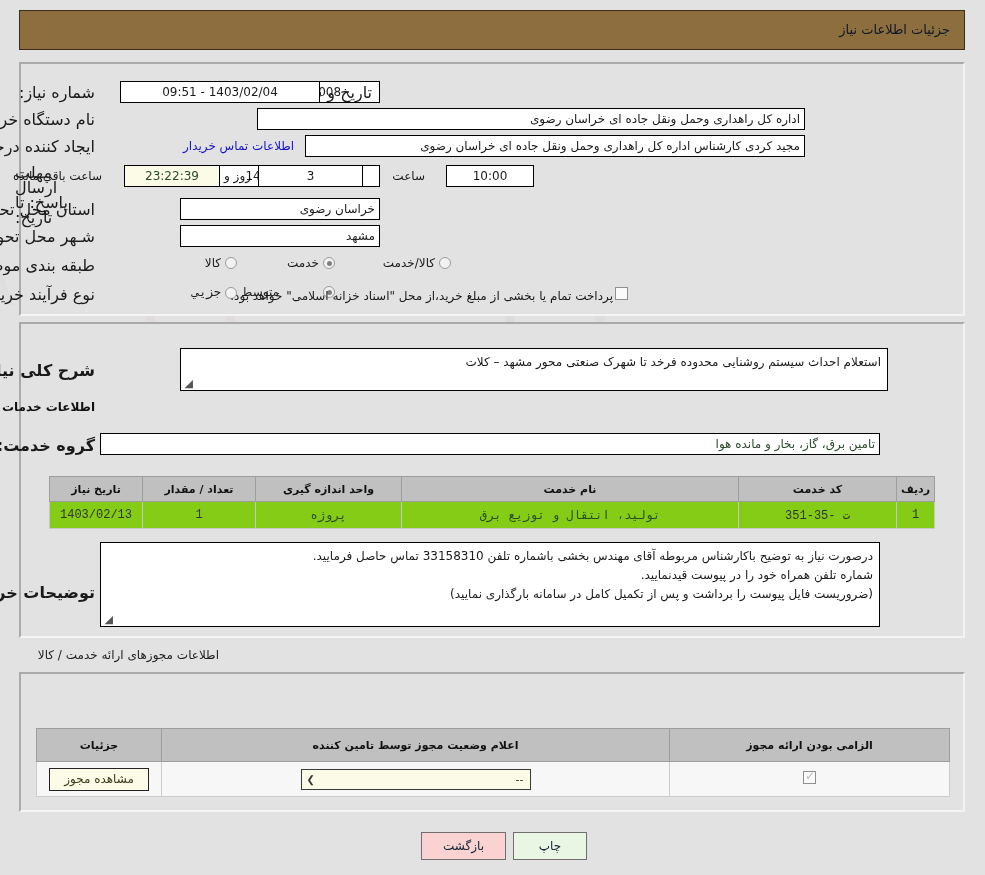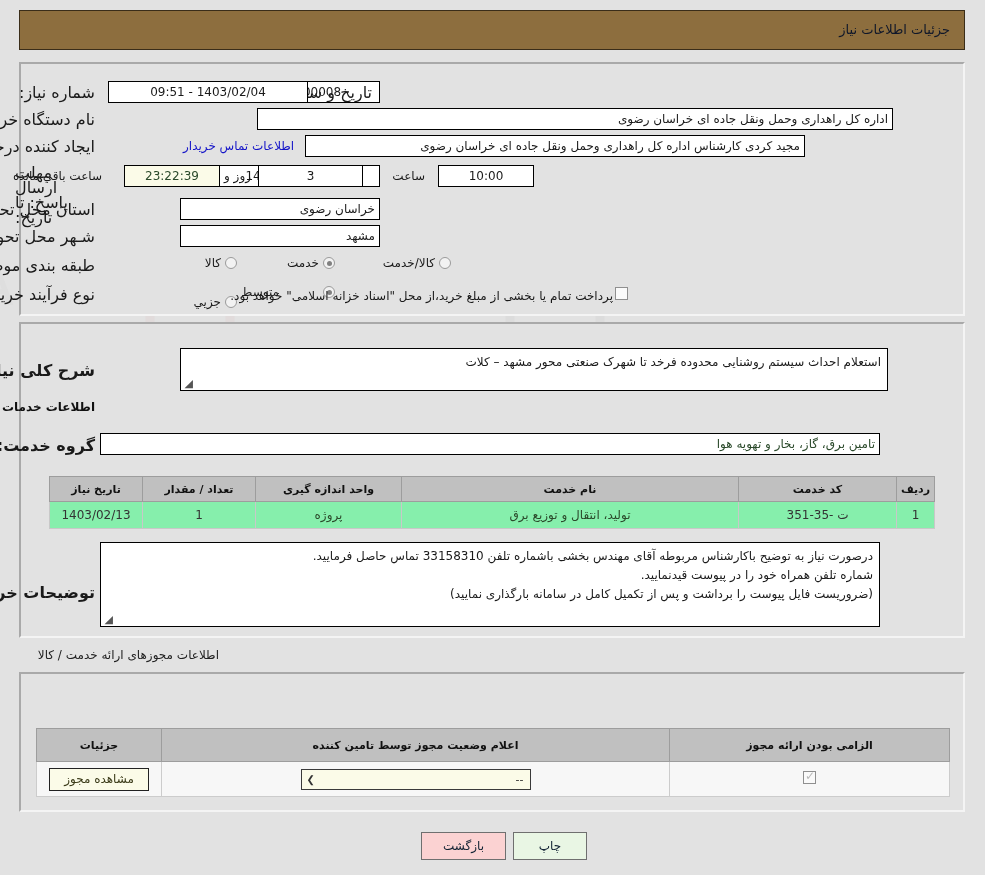--- a/index.html
+++ b/index.html
@@ -179,27 +179,28 @@
     background: #c0c0c0;
     border: 1px solid #9d9d9d;
     font-weight: bold;
     font-size: 11px;
     color: #111;
     height: 24px;
     padding: 0 0;
     text-align: center;
   }
   .gridtable td {
-    background: #86efac;
+    background: #84cc16;
     border: 1px solid #c8c8c8;
     height: 26px;
     padding: 0 4px;
     text-align: center;
     color: #333;
     font-size: 12px;
+    font-family: Liberation Mono, monospace;
   }
   .gridtable td.svc { color: #2b4a2b; }
 
   
   #lic-table { position: absolute; left: 36px; top: 728px; width: 913px; border-collapse: collapse; table-layout: fixed; }
   #lic-table th {
     background: #c0c0c0;
     border: 1px solid #9d9d9d;
     font-weight: bold;
     font-size: 11px;
@@ -289,33 +290,33 @@
 
 <div id="header-bar">
   <span class="title">جزئیات اطلاعات نیاز</span>
 </div>
 
 <div class="panel" id="panel-top"></div>
 
 <div class="lbl" style="right:890px; top:85px;">شماره نیاز:</div>
 <div class="fld center" style="right:605px; top:81px; width:200px;">1103001423000008</div>
 <div class="lbl" style="right:613px; top:85px; position:absolute; left:363px;">تاریخ و ساعت اعلان عمومی:</div>
-<div class="fld center" style="left:108px; top:81px; width:200px;">1403/02/04 - 09:51</div>
+<div class="fld center" style="left:120px; top:81px; width:200px;">1403/02/04 - 09:51</div>
 
 <div class="lbl" style="right:890px; top:112px;margin-left:46px;">نام دستگاه خریدار:</div>
-<div class="fld right" style="left:257px; top:108px; width:636px;">اداره کل راهداری وحمل ونقل جاده ای خراسان رضوی</div>
+<div class="fld right" style="left:257px; top:108px; width:548px;">اداره کل راهداری وحمل ونقل جاده ای خراسان رضوی</div>
 
 <div class="lbl" style="right:890px; top:139px;">ایجاد کننده درخواست:</div>
 <div class="fld right" style="left:305px; top:135px; width:500px;">مجید کردی کارشناس اداره کل راهداری وحمل ونقل جاده ای خراسان رضوی</div>
 <div class="linklike" style="left:183px; top:139px;">اطلاعات تماس خریدار</div>
 
 <div class="lbl" style="right:890px; top:165px; width:80px; text-align:left; white-space:normal;">مهلت ارسال پاسخ: تا تاریخ:</div>
 <div class="fld center" style="right:605px; top:165px; width:200px;">1403/02/08</div>
 <div class="plaintext" style="right:560px; top:169px;">ساعت</div>
-<div class="fld center" style="right:451px; top:165px; width:96px;">10:00</div>
+<div class="fld center" style="right:451px; top:165px; width:88px;">10:00</div>
 <div class="fld center" style="left:258px; top:165px; width:105px;">3</div>
 <div class="plaintext" style="left:224px; top:169px;">روز و</div>
 <div class="fld center cream" style="left:124px; top:165px; width:96px; color:#2b4a2b;">23:22:39</div>
 <div class="plaintext" style="left:13px; top:169px;">ساعت باقي مانده</div>
 
 <div class="lbl" style="right:890px; top:202px;">استان محل تحویل:</div>
 <div class="fld right" style="right:605px; top:198px; width:200px;">خراسان رضوی</div>
 
 <div class="lbl" style="right:890px; top:229px;">شـهر محل تحویل:</div>
 <div class="fld right" style="right:605px; top:225px; width:200px;">مشهد</div>
@@ -328,21 +329,21 @@
 <div class="radio-wrap" style="right:650px; top:256px;">
   <span class="radio on"></span>
   <span class="radio-lbl">خدمت</span>
 </div>
 <div class="radio-wrap" style="right:534px; top:256px;">
   <span class="radio"></span>
   <span class="radio-lbl">کالا/خدمت</span>
 </div>
 
 <div class="lbl" style="right:890px; top:287px;">نوع فرآیند خرید :</div>
-<div class="radio-wrap" style="right:748px; top:295px;">
+<div class="radio-wrap" style="right:748px; top:285px;font-family:Liberation Mono, monospace;">
   <span class="radio"></span>
   <span class="radio-lbl">جزیي</span>
 </div>
 <div class="radio-wrap" style="right:650px; top:285px;gap:44px;">
   <span class="radio on"></span>
   <span class="radio-lbl">متوسط</span>
 </div>
 <div class="chk" style="right:357px; top:287px;"></div>
 <div class="plaintext" style="right:372px; top:289px;">پرداخت تمام یا بخشی از مبلغ خرید،از محل "اسناد خزانه اسلامی" خواهد بود.</div>
 
@@ -350,21 +351,21 @@
 
 <div class="lbl bold" style="right:890px; top:363px;">شرح کلی نیاز:</div>
 <div class="ta" style="right:97px; top:348px; width:708px; height:43px;">
   <span>استعلام احداث سیستم روشنایی محدوده فرخد تا شهرک صنعتی محور مشهد – کلات</span>
   <span class="grip">◢</span>
 </div>
 
 <div class="sec-title" style="right:890px; top:400px;">اطلاعات خدمات مورد نیاز</div>
 
 <div class="lbl bold" style="right:890px; top:438px;">گروه خدمت:</div>
-<div class="fld right" style="right:105px; top:433px; width:780px; color:#2b4a2b;">تامین برق، گاز، بخار و تهویه هوا</div>
+<div class="fld right" style="right:105px; top:433px; width:780px; color:#2b4a2b;">تامین برق، گاز، بخار و مانده هوا</div>
 
 <table class="gridtable" id="svc-table" style="right:50px; top:476px; width:885px;">
   <colgroup>
     <col style="width:38px">
       <col style="width:158px">
       <col style="width:337px">
     <col style="width:146px">
       <col style="width:113px">
       <col style="width:93px">
   </colgroup>

